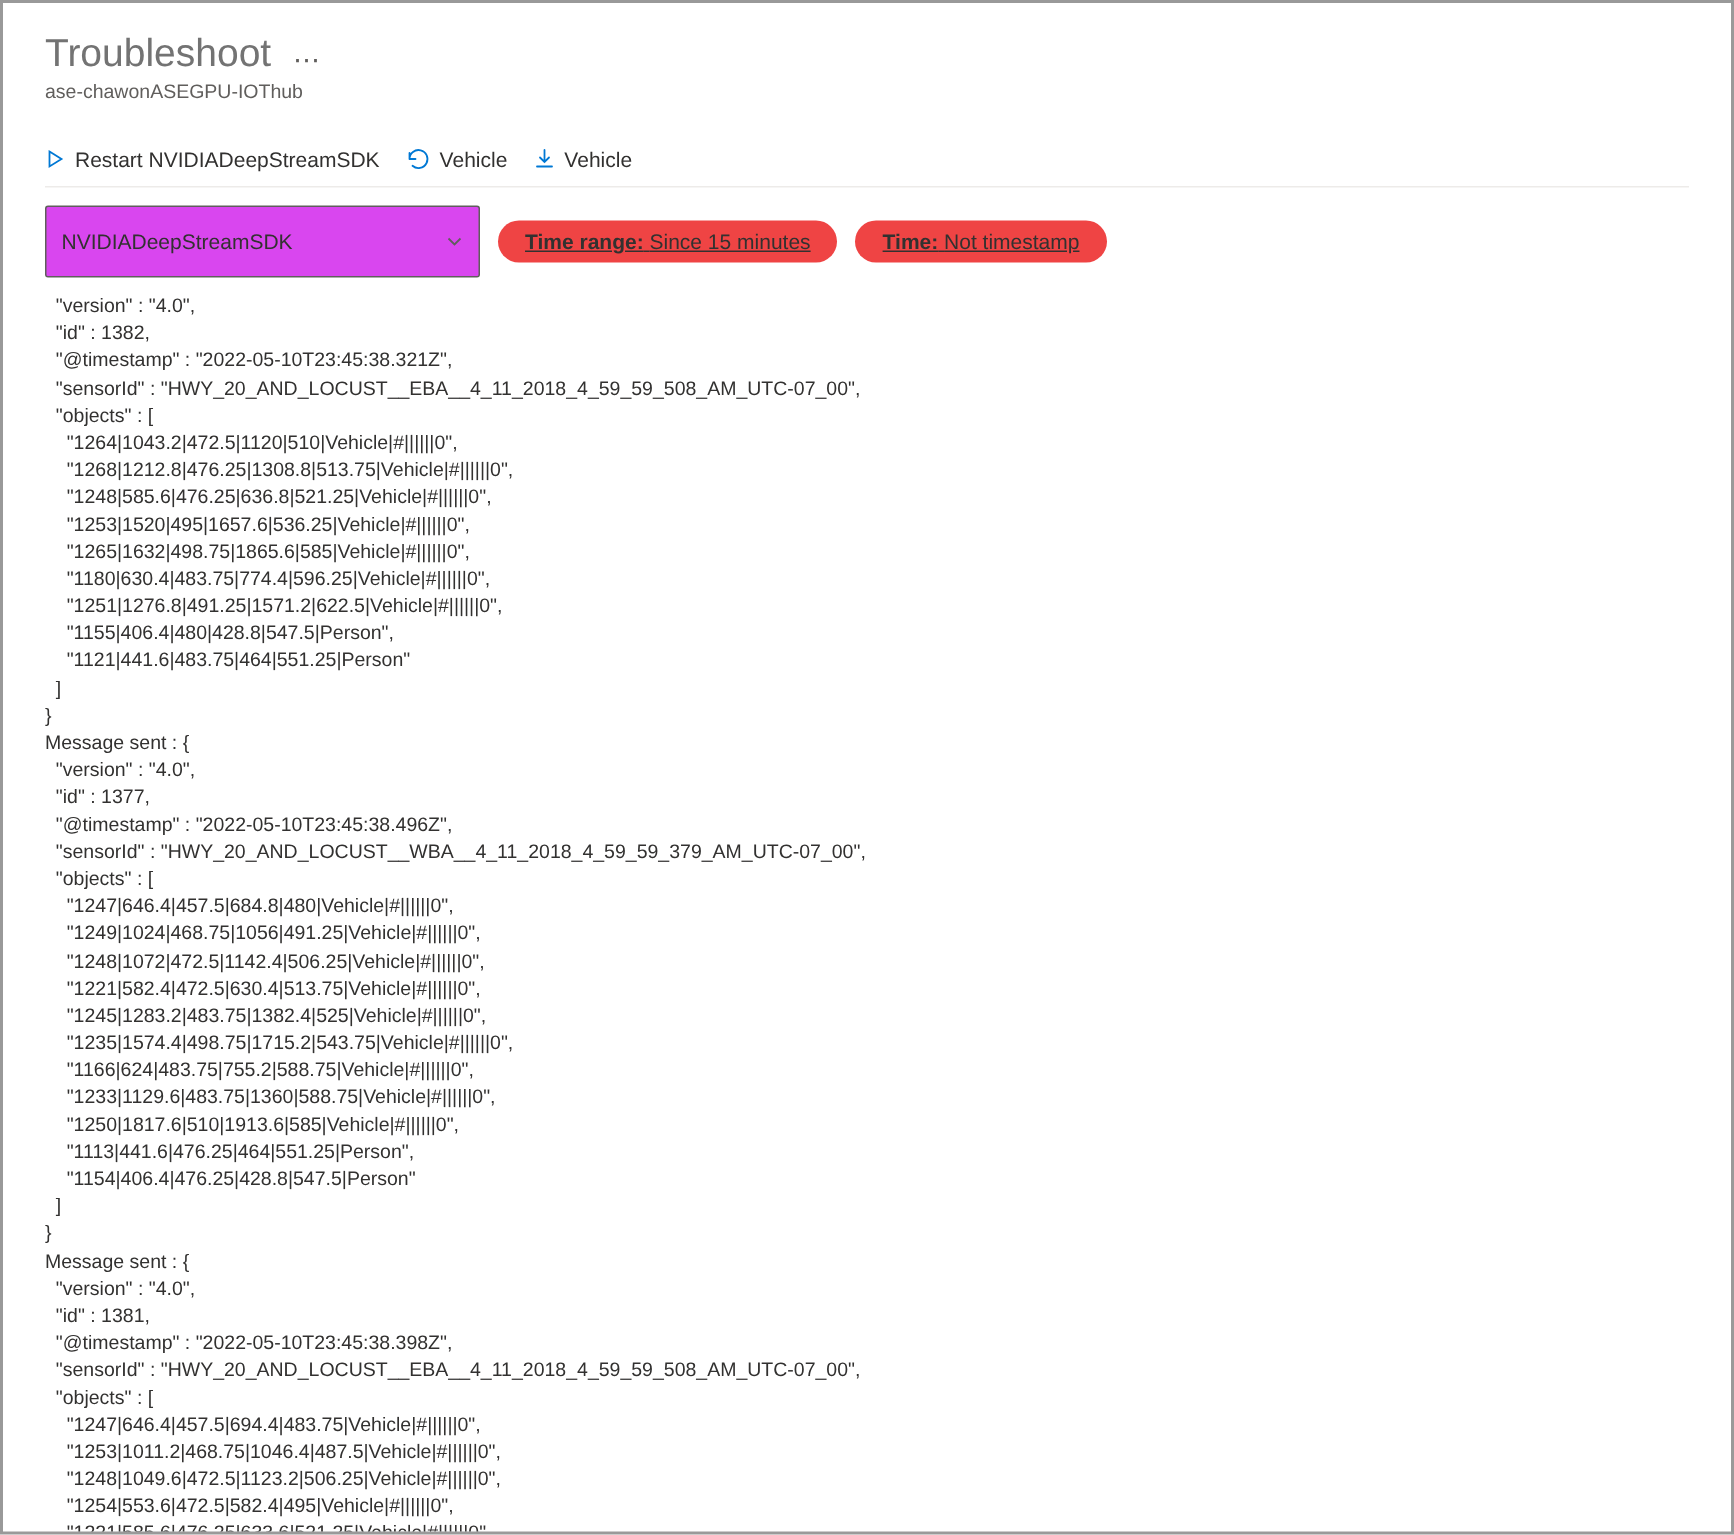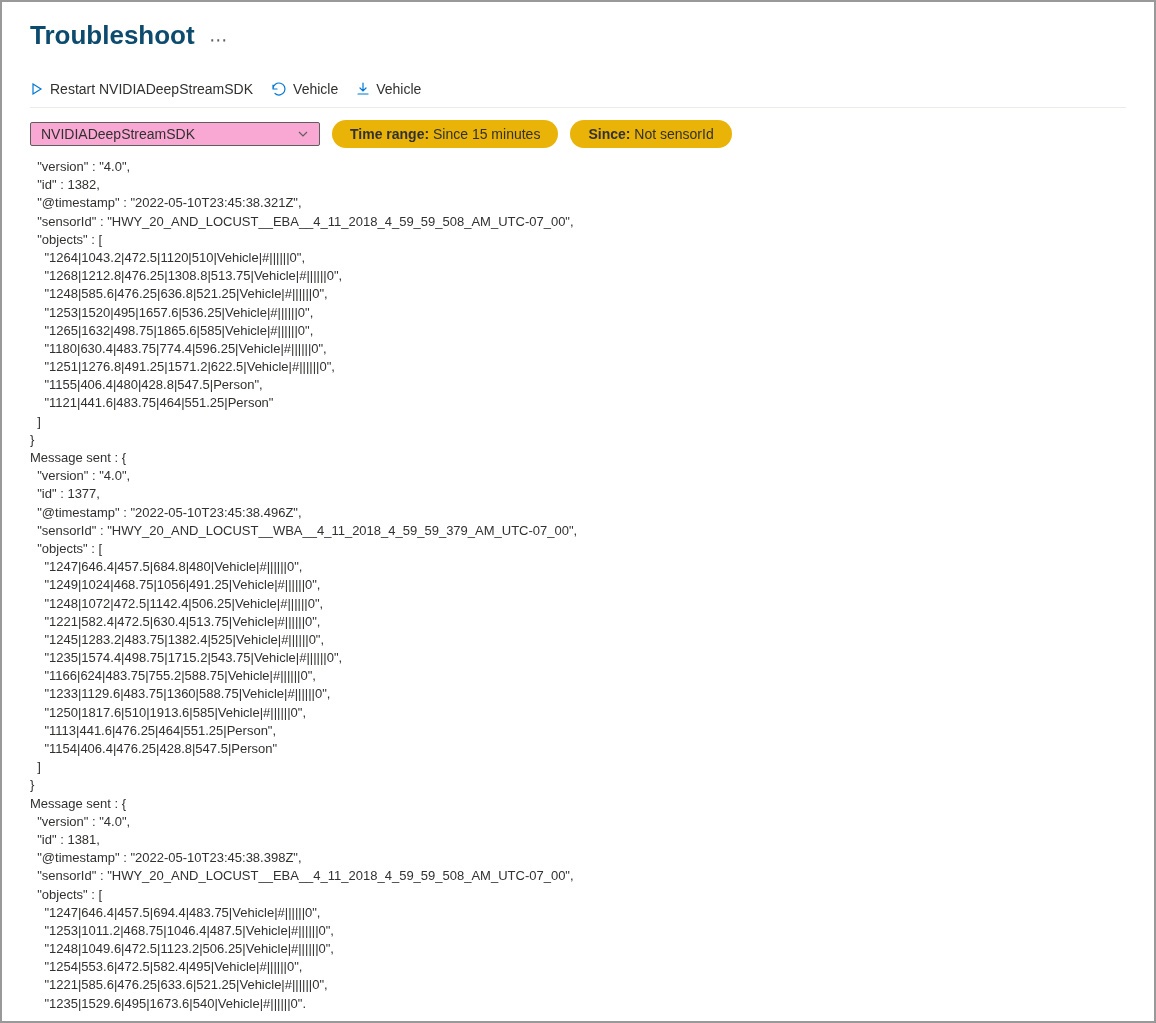--- a/index.html
+++ b/index.html
@@ -10,22 +10,22 @@
       height: 1023px;
       border: 2px solid #999;
       padding: 18px 28px;
       color: #323130;
     }
     .header {
       margin-bottom: 30px;
     }
     .page-title {
       font-size: 26px;
-      font-weight: 700;
-      color: #0c4a6e;
+      font-weight: 400;
+      color: #737373;
       display: inline-block;
     }
     .title-dots {
       font-size: 18px;
       color: #605e5c;
       margin-left: 10px;
       vertical-align: middle;
     }
     .breadcrumb {
       font-size: 13px;
@@ -56,38 +56,39 @@
       align-items: center;
     }
     .filter-row {
       display: flex;
       align-items: center;
       gap: 12px;
       margin-bottom: 10px;
     }
     .dropdown {
       width: 290px;
-      height: 24px;
+      height: 48px;
       border: 1px solid #605e5c;
       border-radius: 2px;
-      background: #f9a8d4;
+      background: #d946ef;
       padding: 0 10px;
       font-size: 14px;
       display: flex;
       align-items: center;
       justify-content: space-between;
       cursor: pointer;
     }
     .pill {
-      background: #eab308;
+      background: #ef4444;
       border-radius: 16px;
       padding: 6px 18px;
       font-size: 14px;
       color: #323130;
       cursor: pointer;
+      text-decoration: underline;
     }
     .pill .label { font-weight: 600; }
     .log-output {
       font-size: 13px;
       line-height: 1.4;
       white-space: pre;
       font-family: "Segoe UI", sans-serif;
       color: #323130;
       overflow: hidden;
     }
@@ -95,20 +96,21 @@
     svg { display: block; }
   </style>
 </head>
 <body>
 
 <div class="header">
   <div>
     <span class="page-title">Troubleshoot</span>
     <span class="title-dots">⋯</span>
   </div>
+  <div class="breadcrumb">ase-chawonASEGPU-IOThub</div>
 </div>
 
 <div class="toolbar">
   <button class="toolbar-btn">
     <span class="icon">
       <svg width="14" height="14" viewBox="0 0 14 14">
           <path d="M3 2 L11 7 L3 12 Z" fill="none" stroke="#0078d4" stroke-width="1.2"></path>
         </svg>
     </span>
     <span>Restart NVIDIADeepStreamSDK</span>
@@ -138,18 +140,18 @@
       <svg width="12" height="12" viewBox="0 0 12 12">
           <path d="M2 4l4 4 4-4" fill="none" stroke="#605e5c" stroke-width="1.2"></path>
         </svg>
     </span>
   </div>
   <div class="pill">
     <span class="label">Time range:</span>
     <span>Since 15 minutes</span>
   </div>
   <div class="pill">
-    <span class="label">Since:</span>
-    <span>Not sensorId</span>
+    <span class="label">Time:</span>
+    <span>Not timestamp</span>
   </div>
 </div>
 
 <div class="log-output" id="log-output"><div class="log-line">  "version" : "4.0",</div><div class="log-line">  "id" : 1382,</div><div class="log-line">  "@timestamp" : "2022-05-10T23:45:38.321Z",</div><div class="log-line">  "sensorId" : "HWY_20_AND_LOCUST__EBA__4_11_2018_4_59_59_508_AM_UTC-07_00",</div><div class="log-line">  "objects" : [</div><div class="log-line">    "1264|1043.2|472.5|1120|510|Vehicle|#||||||0",</div><div class="log-line">    "1268|1212.8|476.25|1308.8|513.75|Vehicle|#||||||0",</div><div class="log-line">    "1248|585.6|476.25|636.8|521.25|Vehicle|#||||||0",</div><div class="log-line">    "1253|1520|495|1657.6|536.25|Vehicle|#||||||0",</div><div class="log-line">    "1265|1632|498.75|1865.6|585|Vehicle|#||||||0",</div><div class="log-line">    "1180|630.4|483.75|774.4|596.25|Vehicle|#||||||0",</div><div class="log-line">    "1251|1276.8|491.25|1571.2|622.5|Vehicle|#||||||0",</div><div class="log-line">    "1155|406.4|480|428.8|547.5|Person",</div><div class="log-line">    "1121|441.6|483.75|464|551.25|Person"</div><div class="log-line">  ]</div><div class="log-line">}</div><div class="log-line">Message sent : {</div><div class="log-line">  "version" : "4.0",</div><div class="log-line">  "id" : 1377,</div><div class="log-line">  "@timestamp" : "2022-05-10T23:45:38.496Z",</div><div class="log-line">  "sensorId" : "HWY_20_AND_LOCUST__WBA__4_11_2018_4_59_59_379_AM_UTC-07_00",</div><div class="log-line">  "objects" : [</div><div class="log-line">    "1247|646.4|457.5|684.8|480|Vehicle|#||||||0",</div><div class="log-line">    "1249|1024|468.75|1056|491.25|Vehicle|#||||||0",</div><div class="log-line">    "1248|1072|472.5|1142.4|506.25|Vehicle|#||||||0",</div><div class="log-line">    "1221|582.4|472.5|630.4|513.75|Vehicle|#||||||0",</div><div class="log-line">    "1245|1283.2|483.75|1382.4|525|Vehicle|#||||||0",</div><div class="log-line">    "1235|1574.4|498.75|1715.2|543.75|Vehicle|#||||||0",</div><div class="log-line">    "1166|624|483.75|755.2|588.75|Vehicle|#||||||0",</div><div class="log-line">    "1233|1129.6|483.75|1360|588.75|Vehicle|#||||||0",</div><div class="log-line">    "1250|1817.6|510|1913.6|585|Vehicle|#||||||0",</div><div class="log-line">    "1113|441.6|476.25|464|551.25|Person",</div><div class="log-line">    "1154|406.4|476.25|428.8|547.5|Person"</div><div class="log-line">  ]</div><div class="log-line">}</div><div class="log-line">Message sent : {</div><div class="log-line">  "version" : "4.0",</div><div class="log-line">  "id" : 1381,</div><div class="log-line">  "@timestamp" : "2022-05-10T23:45:38.398Z",</div><div class="log-line">  "sensorId" : "HWY_20_AND_LOCUST__EBA__4_11_2018_4_59_59_508_AM_UTC-07_00",</div><div class="log-line">  "objects" : [</div><div class="log-line">    "1247|646.4|457.5|694.4|483.75|Vehicle|#||||||0",</div><div class="log-line">    "1253|1011.2|468.75|1046.4|487.5|Vehicle|#||||||0",</div><div class="log-line">    "1248|1049.6|472.5|1123.2|506.25|Vehicle|#||||||0",</div><div class="log-line">    "1254|553.6|472.5|582.4|495|Vehicle|#||||||0",</div><div class="log-line">    "1221|585.6|476.25|633.6|521.25|Vehicle|#||||||0",</div><div class="log-line">    "1235|1529.6|495|1673.6|540|Vehicle|#||||||0".</div></div>
 
 </body></html>

